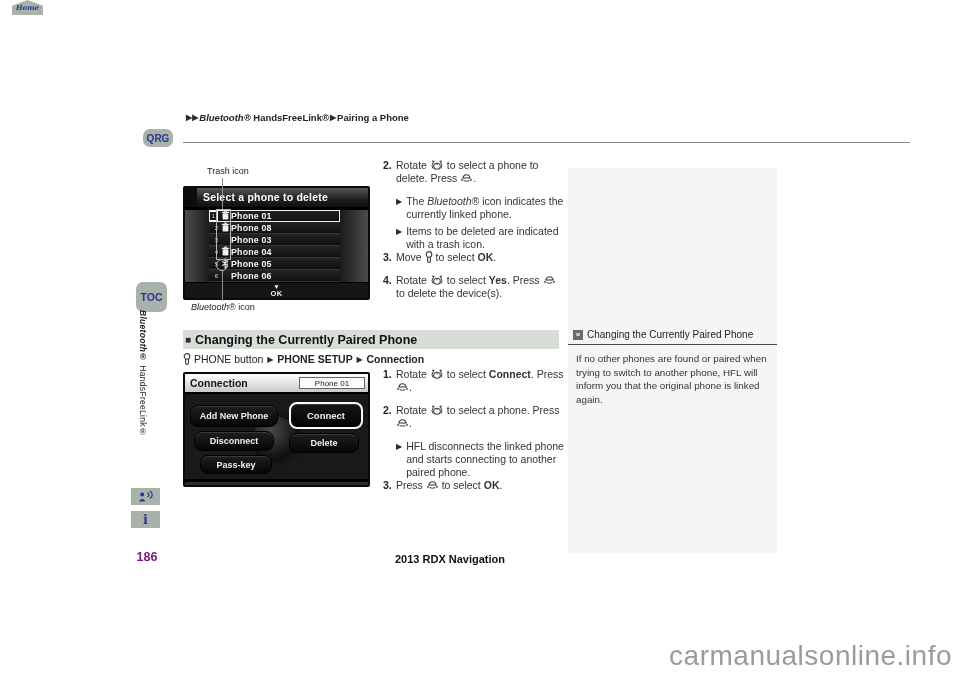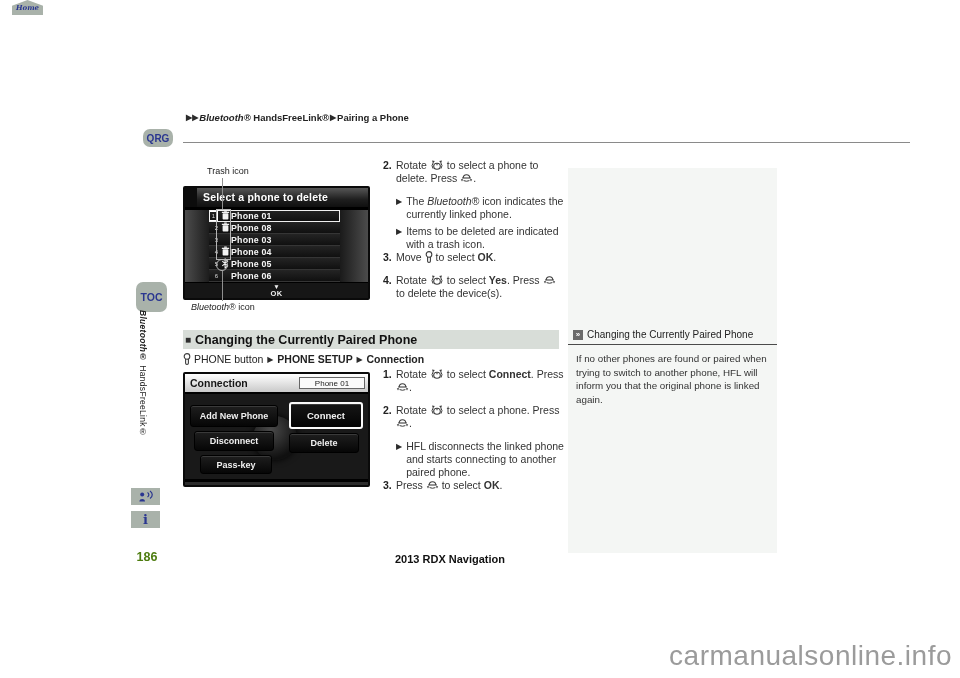--- a/index.html
+++ b/index.html
@@ -20,21 +20,21 @@
 
   
   .vtitle { position:absolute; left:138px; top:310px; height:185px; writing-mode:vertical-rl; font-size:8.5px; color:#222; letter-spacing:0.3px; }
   .side-icon { position:absolute; left:131px; width:29px; height:17px; background:#a9b2aa; display:flex; align-items:center; justify-content:center; }
   .side-voice { top:488px; }
   .side-info  { top:511px; color:#2a3690; font-family:"DejaVu Serif", serif; font-weight:bold; font-size:13px; }
   .side-home  { top:533px; left:130px; width:31px; height:15px; background:#a9b2aa;
                 clip-path:polygon(50% 0, 100% 38%, 100% 100%, 0 100%, 0 38%);
                 display:flex; align-items:center; justify-content:center;margin-left:12px; }
   .home-text { font-family:"DejaVu Serif", serif; font-style:italic; font-weight:bold; font-size:7px; color:#2a3690; line-height:10px; }
-  .page-num { position:absolute; left:130px; top:550px; width:34px; text-align:center; font-size:12.5px; font-weight:600; color:#4d7c0f; }
+  .page-num { position:absolute; left:130px; top:550px; width:34px; text-align:center; font-size:12.5px; font-weight:600; color:#701a75; }
 
   
   .fig-label { position:absolute; font-size:9px; color:#222; }
   .lbl-trash { left:207px; top:166px; }
   .lbl-bt { left:191px; top:302px; }
   .callout-line { position:absolute; width:1px; background:#8f8f8f; z-index:6; }
   .co-trash-line { left:222px; top:178px; height:32px; }
   .co-trash-box { position:absolute; left:216px; top:209px; width:15px; height:51px; border:1px solid #b5b5b5; z-index:6; }
   .co-bt-ring { position:absolute; left:216px; top:259px; width:12px; height:12px; border:1px solid #b5b5b5; border-radius:50%; z-index:6; }
   .co-bt-line { left:222px; top:271px; height:30px; }
@@ -76,21 +76,21 @@
 
   
   .screen2 { position:absolute; left:183px; top:372px; width:187px; height:115px; border:2px solid #0a0a0a; background:#111; border-radius:2px; }
   .s2-title { height:18px; background:linear-gradient(#ffffff,#c9c9c9); display:flex; align-items:center; justify-content:space-between; padding:0 3px 0 5px; }
   .s2-title-text { font-size:10.5px; font-weight:bold; color:#161616; }
   .s2-badge { width:66px; height:12px; background:#fafafa; border:1px solid #666; font-size:8px; color:#222; display:flex; align-items:center; justify-content:center; }
   .s2-strip { height:2px; background:#000; }
   .s2-body { position:relative; height:85px; background:#191919; overflow:hidden; }
   .s2-knob { position:absolute; left:68px; top:22px; width:44px; height:44px; border-radius:50%;
              background:radial-gradient(circle at 40% 32%, #4a4a4a, #101010 72%); box-shadow:0 0 7px #000; z-index:1; }
-  .mbtn { position:absolute; z-index:2; background:linear-gradient(#1e1e1e,#060606); border:1px solid #000; border-radius:3px;
+  .mbtn { position:absolute; z-index:2; background:linear-gradient(#1e1e1e,#060606); border:1px solid #000; border-radius:8px;
           color:#f0f0f0; font-weight:bold; font-size:9px; display:flex; align-items:center; justify-content:center;
           box-shadow:inset 0 1px 0 #3a3a3a; }
   .mbtn.sel { border:2px solid #fafafa; font-size:9.5px; background:linear-gradient(#161616,#030303); }
   .pos-l0 { left:5px;  top:11px; width:88px; height:22px; }
   .pos-r0 { left:104px; top:8px;  width:74px; height:27px; }
   .pos-l1 { left:9px;  top:37px; width:80px; height:20px; }
   .pos-r1 { left:104px; top:39px; width:70px; height:20px; }
   .pos-l2 { left:15px; top:61px; width:72px; height:19px; }
   .s2-foot1 { height:3px; background:#000; }
   .s2-foot2 { height:3px; background:#2c2c2c; }

